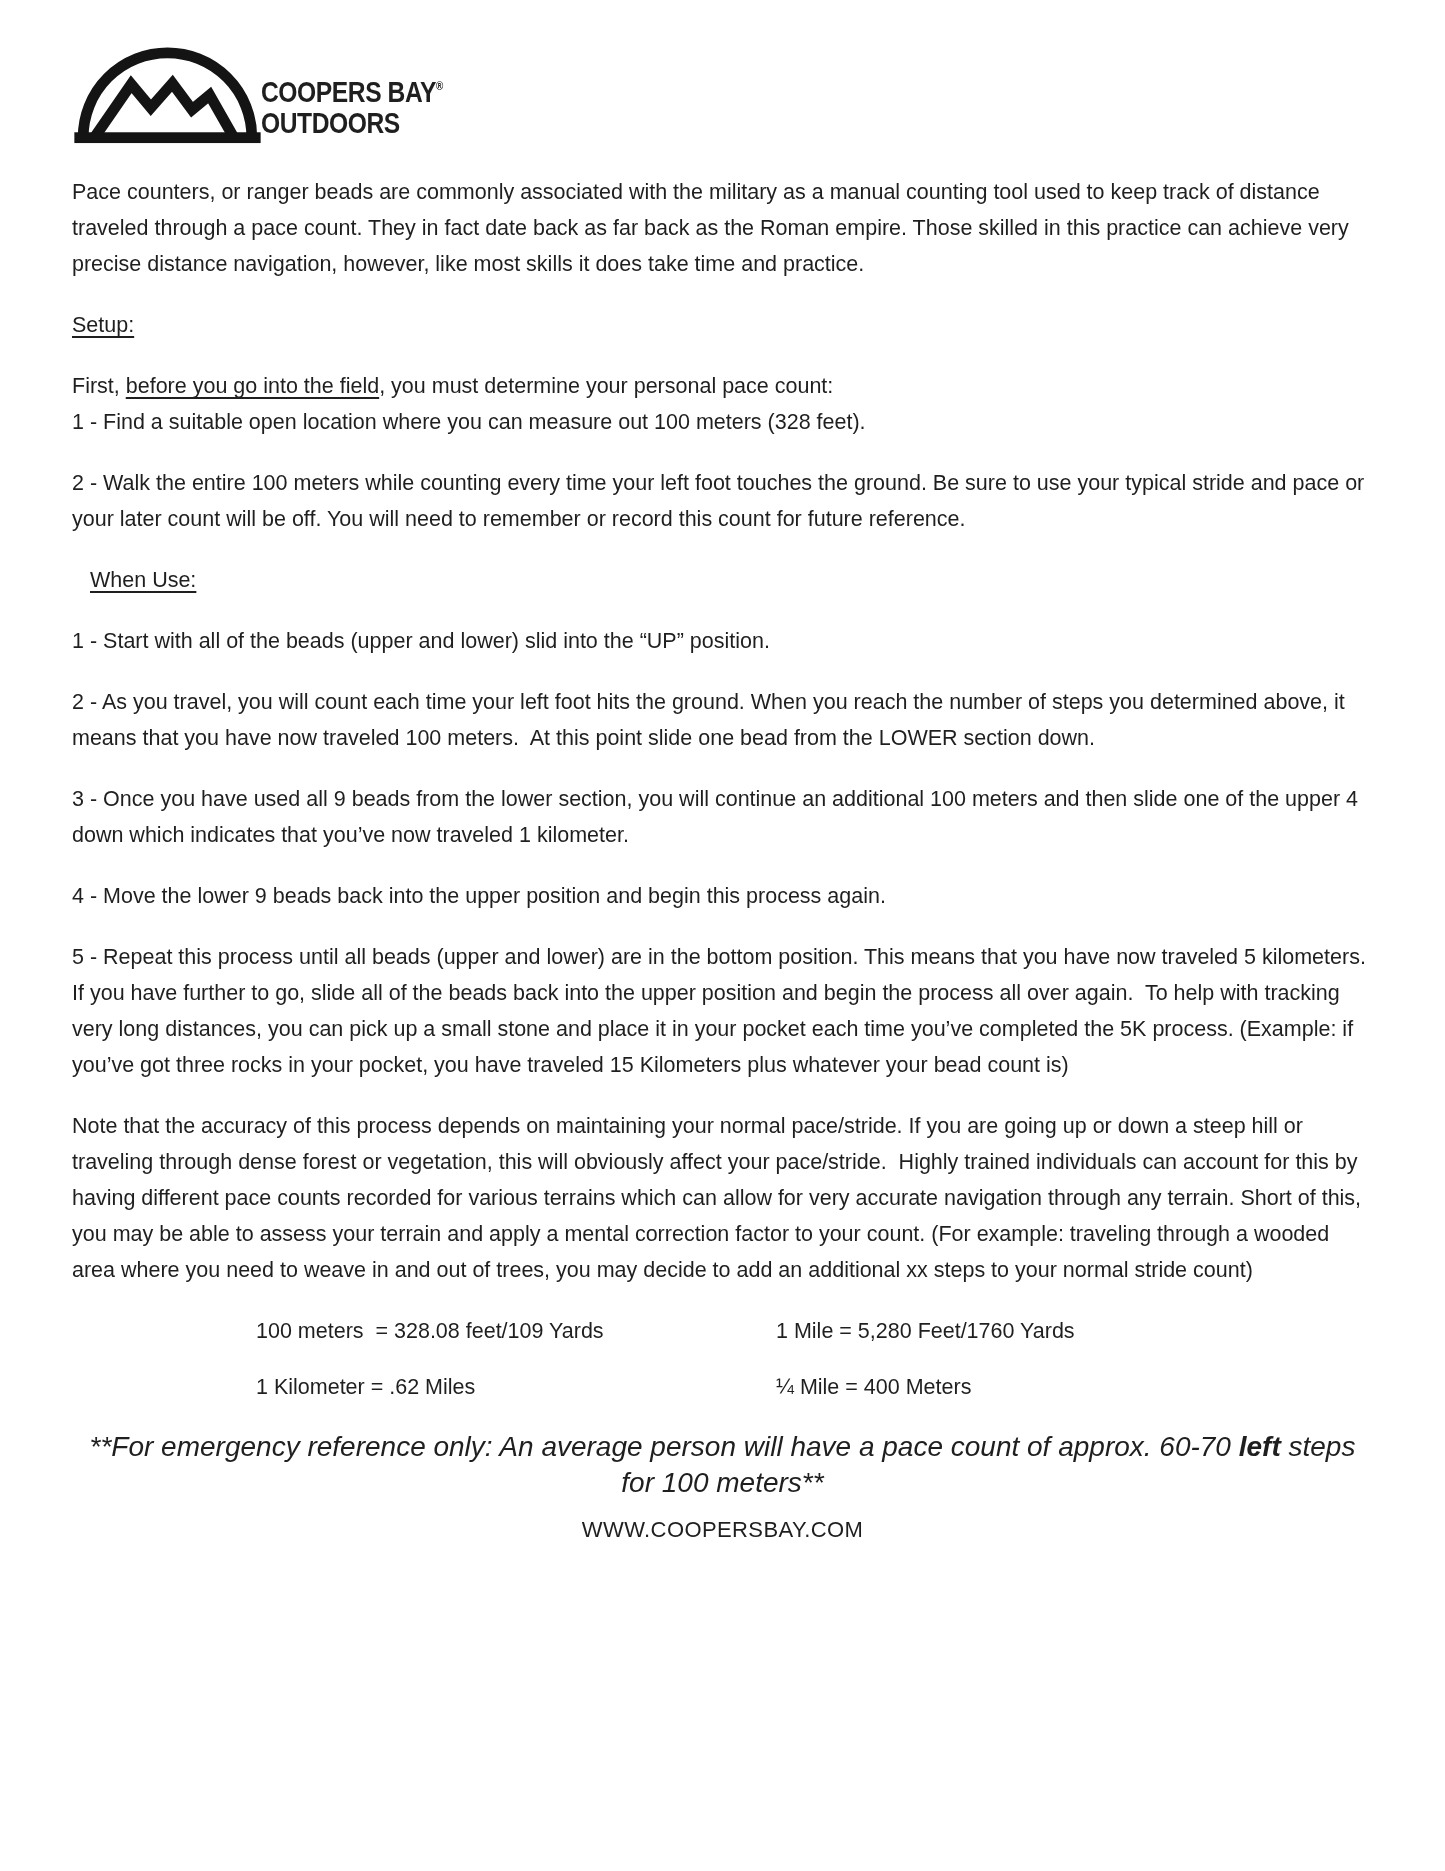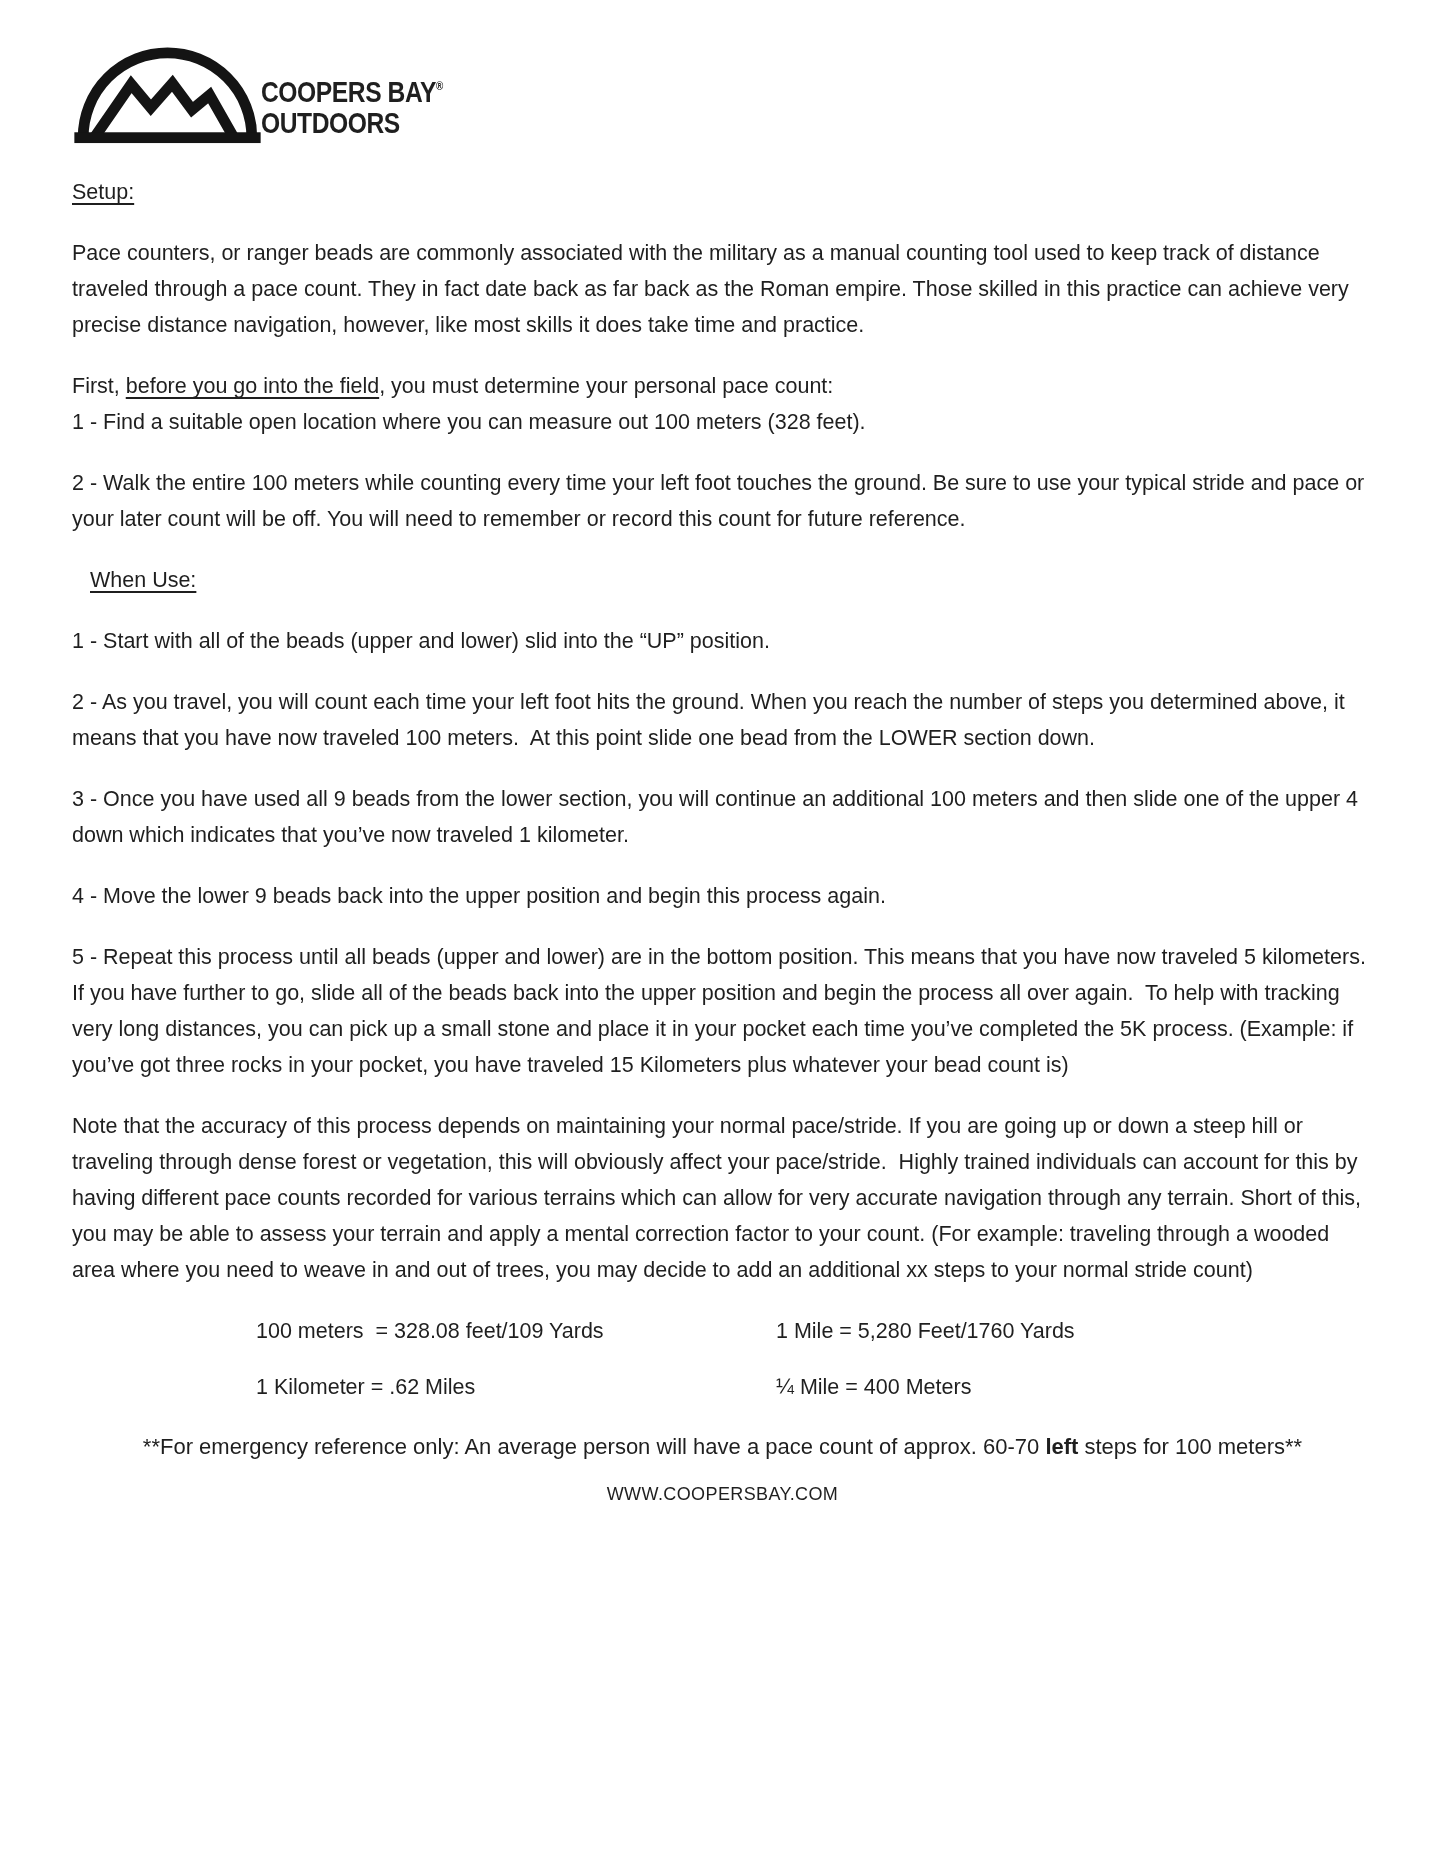--- a/index.html
+++ b/index.html
@@ -65,29 +65,30 @@
     margin: 20px 0 0 0;
     font-size: 21.5px;
     line-height: 36px;
     white-space: pre-wrap;
   }
   .conv-row.first { margin-top: 10px; }
   
   .emergency {
     margin-top: 24px;
     text-align: center;
-    font-size: 22px;
+    font-style: italic;
+    font-size: 28px;
     line-height: 36px;
     white-space: pre-wrap;
   }
   .emergency .bold { font-weight: 700; }
   .footer {
     margin-top: 16px;
     text-align: center;
-    font-size: 18px;
+    font-size: 22px;
     line-height: 26px;
     letter-spacing: 0.4px;
   }
 </style>
 </head>
 <body>
 
 <div class="page">
 
   <div class="logo">
@@ -95,23 +96,23 @@
       <path d="M 9 93 A 86 86 0 0 1 181 93" fill="none" stroke="#141414" stroke-width="11"></path>
       <polyline points="20,94 58,39 78,63 100,38 120,65 138,50 163,94" fill="none" stroke="#141414" stroke-width="11" stroke-linejoin="miter" stroke-miterlimit="12"></polyline>
       <rect x="0" y="88" width="190" height="11" fill="#141414"></rect>
     </svg>
     <div class="brand-text">
       <div><span>COOPERS BAY</span><span class="reg">®</span></div>
       <div><span>OUTDOORS</span></div>
     </div>
   </div>
 
+  <p class="para">Pace counters, or ranger beads are commonly associated with the military as a manual counting tool used to keep track of distance traveled through a pace count. They in fact date back as far back as the Roman empire. Those skilled in this practice can achieve very precise distance navigation, however, like most skills it does take time and practice.</p>
+
   <p class="para"><span class="uline">Setup:</span></p>
-
-  <p class="para">Pace counters, or ranger beads are commonly associated with the military as a manual counting tool used to keep track of distance traveled through a pace count. They in fact date back as far back as the Roman empire. Those skilled in this practice can achieve very precise distance navigation, however, like most skills it does take time and practice.</p>
 
   <p class="para"><span>First, </span><span class="uline">before you go into the field</span><span>, you must determine your personal pace count:</span>
 <span>1 - Find a suitable open location where you can measure out 100 meters (328 feet).</span></p>
 
   <p class="para">2 - Walk the entire 100 meters while counting every time your left foot touches the ground. Be sure to use your typical stride and pace or your later count will be off. You will need to remember or record this count for future reference.</p>
 
   <p class="para indent"><span class="uline">When Use:</span></p>
 
   <p class="para">1 - Start with all of the beads (upper and lower) slid into the “UP” position.</p>
   <p class="para">2 - As you travel, you will count each time your left foot hits the ground. When you reach the number of steps you determined above, it means that you have now traveled 100 meters.  At this point slide one bead from the LOWER section down.</p>

